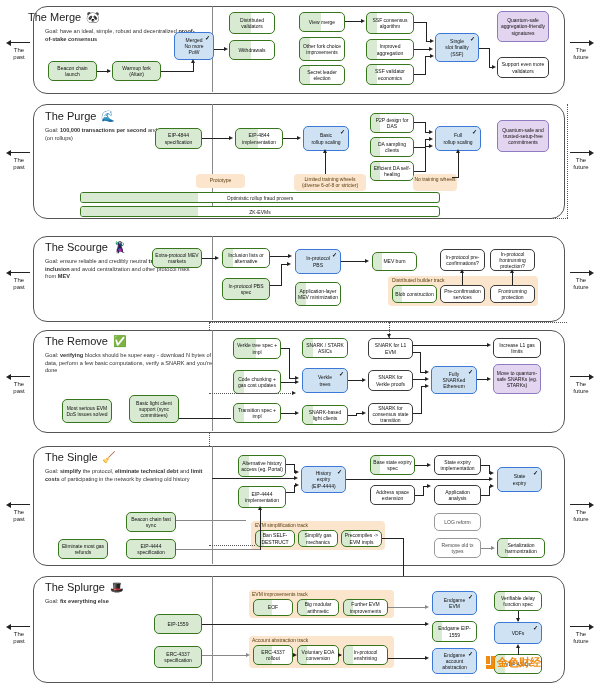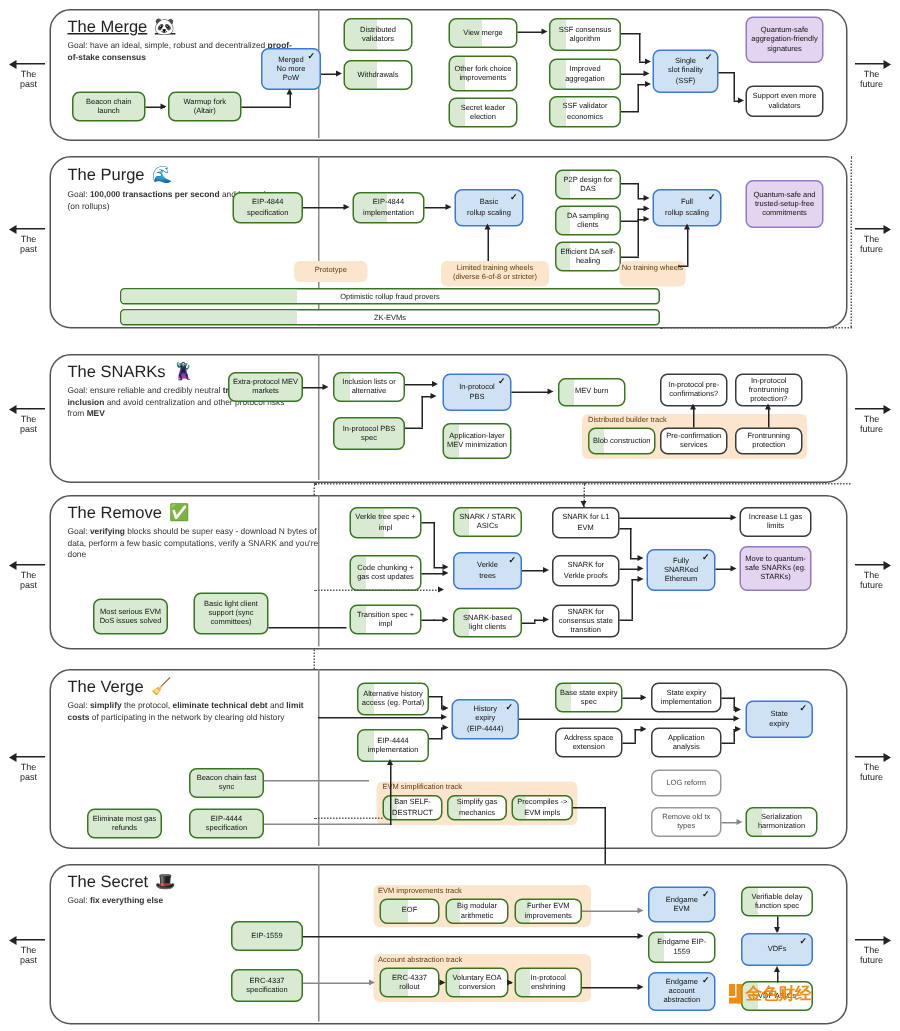--- a/index.html
+++ b/index.html
@@ -123,21 +123,21 @@
       <div>past</div>
   </div>
   <div class="edge-arrow right" style="left:564px;top:622px;">
     <div class="bar"></div>
       <div>The</div>
       <div>future</div>
   </div>
 
   <div class="track-rail" style="left:33px;top:6px;width:530px;height:86px;"></div>
   <div class="divider" style="left:212px;top:6px;height:86px;"></div>
-  <div class="sec-title" style="left:45px;top:11px;text-decoration:underline;">
+  <div class="sec-title" style="left:28px;top:11px;">
     <span>The Merge</span><span class="sec-emoji">🐼</span>
   </div>
   <div class="sec-goal" style="left:45px;top:28px;width:150px;">Goal: have an ideal, simple, robust and decentralized <b>proof-of-stake consensus</b></div>
 
   <div class="node green" style="left:48px;top:61px;width:49px;height:20px;">
       <span>Beacon chain launch</span>
     </div>
   <div class="node green" style="left:112px;top:61px;width:49px;height:20px;">
       <span>Warmup fork (Altair)</span>
     </div>
@@ -288,21 +288,21 @@
   <div class="ln v" style="left:458px;top:152px;height:25px;"></div>
   <div class="ln h" style="left:452px;top:177px;width:7px;"></div>
   <div class="ar u" style="left:455.5px;top:149px;"></div>
 
   <div class="ln dot" style="left:440px;top:218px;width:128px;"></div>
   <div class="ln dotv" style="left:567px;top:104px;height:114px;"></div>
 
   <div class="track-rail" style="left:33px;top:236px;width:530px;height:84px;"></div>
   <div class="divider" style="left:212px;top:236px;height:84px;"></div>
   <div class="sec-title" style="left:45px;top:241px;">
-    <span>The SNARKs</span><span class="sec-emoji">🦹</span>
+    <span>The Scourge</span><span class="sec-emoji">🦹</span>
   </div>
   <div class="sec-goal" style="left:45px;top:258px;width:145px;">Goal: ensure reliable and credibly neutral <b>transaction inclusion</b> and avoid centralization and other protocol risks from <b>MEV</b></div>
 
   <div class="node green" style="left:152px;top:248px;width:50px;height:20px;">
       <span>Extra-protocol MEV markets</span>
     </div>
   <div class="node green" style="left:222px;top:278px;width:48px;height:22px;">
       <span>In-protocol PBS spec</span>
     </div>
   <div class="node green-q" style="left:222px;top:248px;width:48px;height:20px;">
@@ -448,21 +448,21 @@
   <div class="ln h" style="left:477px;top:379px;width:11px;"></div>
   <div class="ar r" style="left:487px;top:376.5px;"></div>
   <div class="ln dotv" style="left:389px;top:322px;height:16px;"></div>
   <div class="ar d" style="left:386.5px;top:334px;"></div>
   <div class="ln dot" style="left:209px;top:393px;width:84px;"></div>
   <div class="ar r" style="left:292px;top:390.5px;"></div>
 
   <div class="track-rail" style="left:33px;top:446px;width:530px;height:118px;"></div>
   <div class="divider" style="left:212px;top:446px;height:118px;"></div>
   <div class="sec-title" style="left:45px;top:451px;">
-    <span>The Verge</span><span class="sec-emoji">🧹</span>
+    <span>The Single</span><span class="sec-emoji">🧹</span>
   </div>
   <div class="sec-goal" style="left:45px;top:468px;width:165px;">Goal: <b>simplify</b> the protocol, <b>eliminate technical debt</b> and <b>limit costs</b> of participating in the network by clearing old history</div>
 
   <div class="node green" style="left:58px;top:539px;width:50px;height:20px;">
       <span>Eliminate most gas refunds</span>
     </div>
   <div class="node green" style="left:126px;top:512px;width:50px;height:20px;">
       <span>Beacon chain fast sync</span>
     </div>
   <div class="node green" style="left:126px;top:539px;width:50px;height:20px;">
@@ -555,21 +555,21 @@
   <div class="ar rg" style="left:491px;top:545.5px;"></div>
   <div class="ln dot" style="left:209px;top:545px;width:46px;"></div>
   <div class="ln h" style="left:382px;top:538px;width:22px;"></div>
   <div class="ln v" style="left:403px;top:538px;height:58px;"></div>
   <div class="ln h" style="left:403px;top:596px;width:28px;"></div>
   <div class="ar r" style="left:429px;top:593.5px;"></div>
 
   <div class="track-rail" style="left:33px;top:576px;width:530px;height:105px;"></div>
   <div class="divider" style="left:212px;top:576px;height:105px;"></div>
   <div class="sec-title" style="left:45px;top:581px;">
-    <span>The Secret</span><span class="sec-emoji">🎩</span>
+    <span>The Splurge</span><span class="sec-emoji">🎩</span>
   </div>
   <div class="sec-goal" style="left:45px;top:598px;width:150px;">Goal: <b>fix everything else</b></div>
 
   <div class="node green" style="left:154px;top:614px;width:48px;height:20px;">
       <span>EIP-1559</span>
     </div>
   <div class="node green" style="left:154px;top:646px;width:48px;height:22px;">
       <span>ERC-4337 specification</span>
     </div>
 

